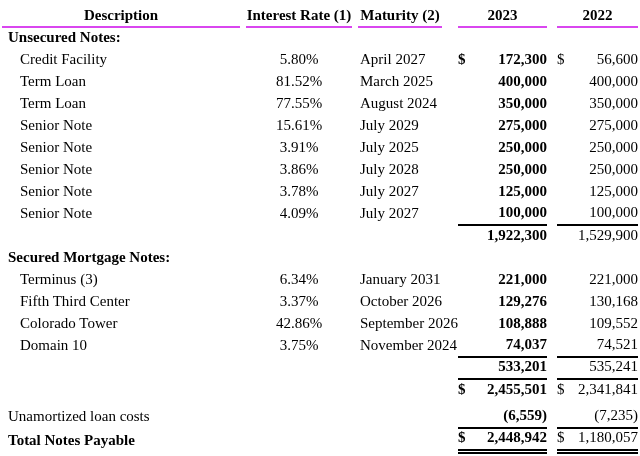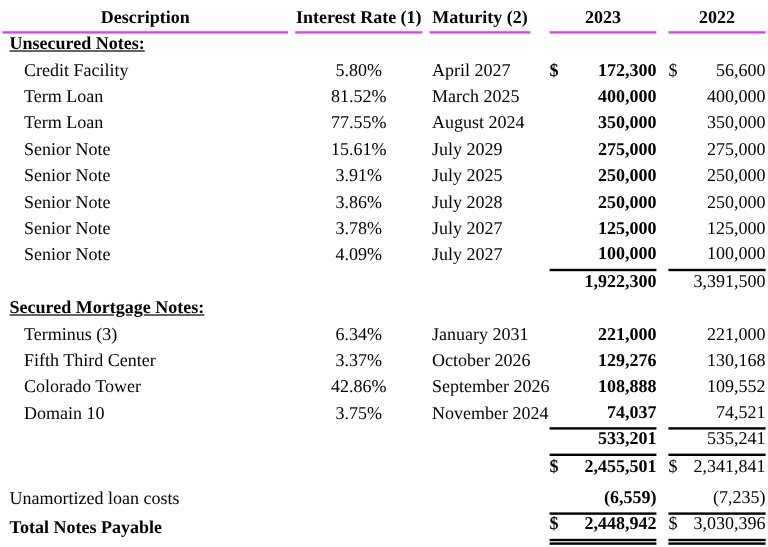--- a/index.html
+++ b/index.html
@@ -17,21 +17,21 @@
     font-size:15px; height:22px; vertical-align:bottom;
     padding:0 0 3px 0; white-space:nowrap; overflow:visible;
     font-weight:normal; text-align:left;
   }
   tr.head th { font-weight:bold; text-align:center; height:24px;
     border-bottom:2px solid #d946ef; padding-bottom:2px; }
   tr.head th.gap { border-bottom:none; }
   .gap { border:none; }
   .c-desc   { padding-left:18px; }
   .c-desc.flush { padding-left:6px; }
-  .c-desc.sec   { padding-left:6px; font-weight:bold;text-decoration:underline; }
+  .c-desc.sec   { padding-left:6px; font-weight:bold; }
   .c-rate { text-align:center; }
   .c-mat  { padding-left:2px; }
   .c-amt  { text-align:right; }
   .money { display:flex; justify-content:space-between; align-items:flex-end; }
   .b { font-weight:bold; }
   td.rule  { border-bottom:2px solid #000; }
   td.drule { border-bottom:5px double #000; }
   tr.sp td { height:5px; padding:0; }
 </style>
 </head>
@@ -183,21 +183,21 @@
 
   <tr>
     <td class="c-desc"></td>
     <td class="gap"></td>
         <td></td>
         <td class="gap"></td>
         <td></td>
         <td class="gap"></td>
     <td class="c-amt b">1,922,300</td>
     <td class="gap"></td>
-    <td class="c-amt">3,391,500</td>
+    <td class="c-amt">1,529,900</td>
   </tr>
 
   <tr>
     <td class="c-desc sec">Secured Mortgage Notes:</td>
     <td class="gap"></td>
         <td></td>
         <td class="gap"></td>
         <td></td>
         <td class="gap"></td>
         <td></td>
@@ -313,18 +313,18 @@
     <td class="c-amt b drule">
       <div class="money">
             <span>$</span>
             <span>2,448,942</span>
           </div>
     </td>
     <td class="gap"></td>
     <td class="c-amt drule">
       <div class="money">
             <span>$</span>
-            <span>3,030,396</span>
+            <span>1,180,057</span>
           </div>
     </td>
   </tr>
 </tbody>
   </table>
 
 </body></html>

